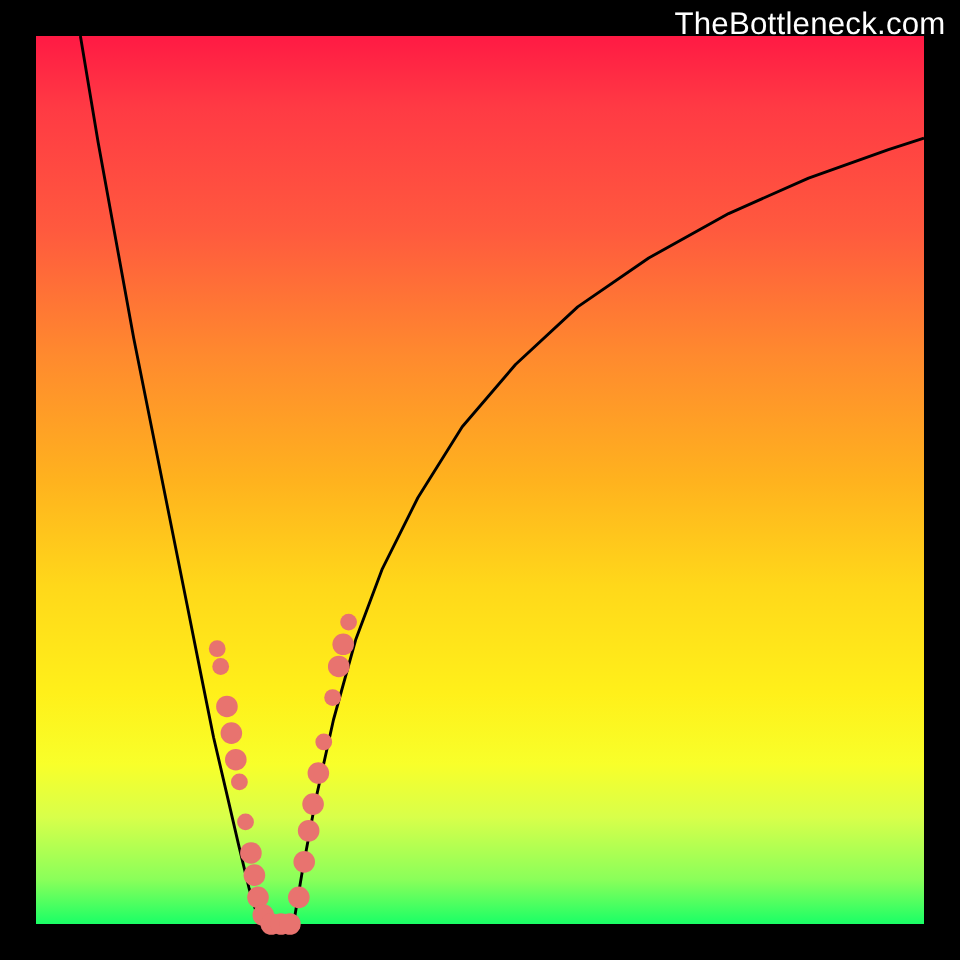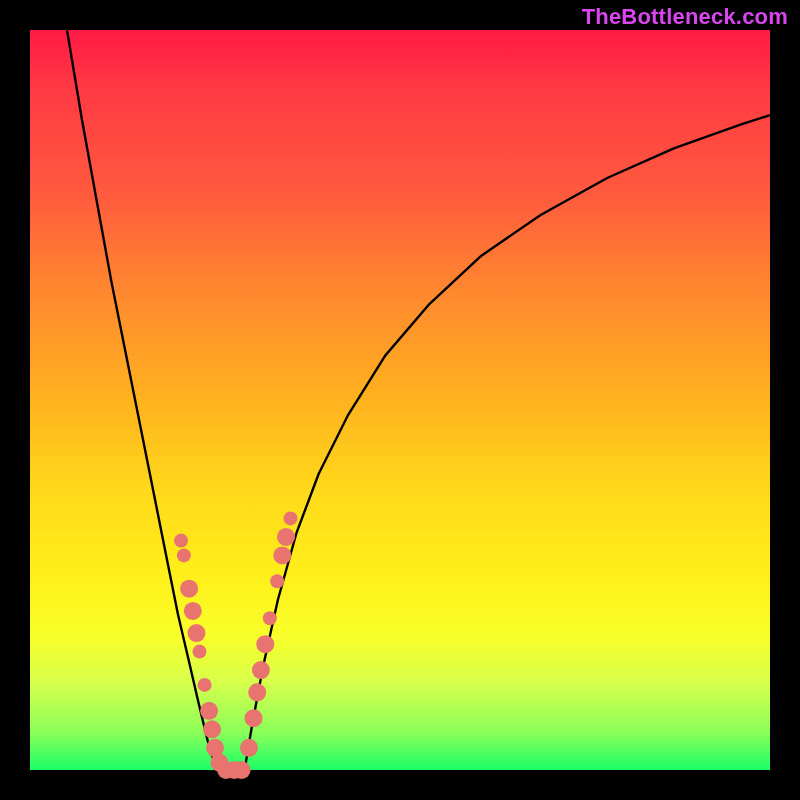--- a/index.html
+++ b/index.html
@@ -38,23 +38,23 @@
       #f8ff2a 82%,
       #d8ff4a 88%,
       #8aff5a 95%,
       #1aff66 100%
     );
   }
   .watermark {
     position: absolute;
     top: 4px;
     right: 12px;
-    color: #d946ef;
-    font-size: 22px;
-    font-weight: 700;
+    color: #ffffff;
+    font-size: 26px;
+    font-weight: 400;
     letter-spacing: 0.2px;
     user-select: none;
   }
   svg.curve {
     position: absolute;
     top: 0;
     left: 0;
     width: 740px;
     height: 740px;
     overflow: visible;

